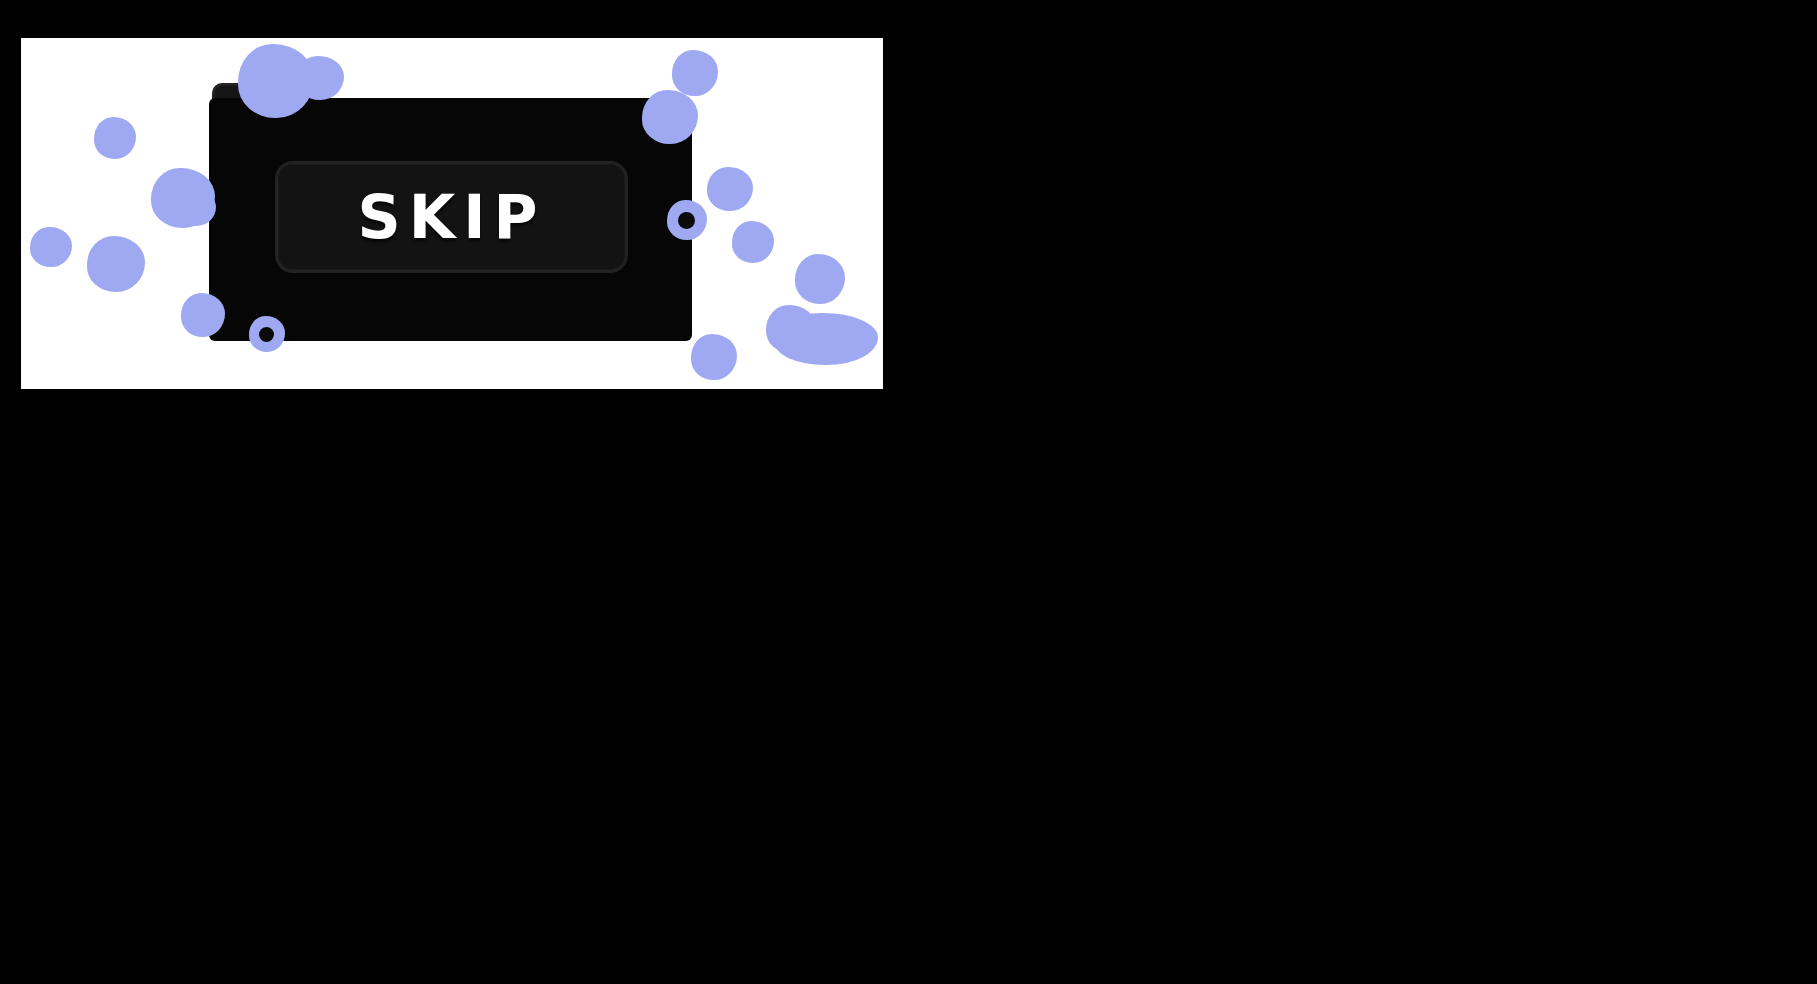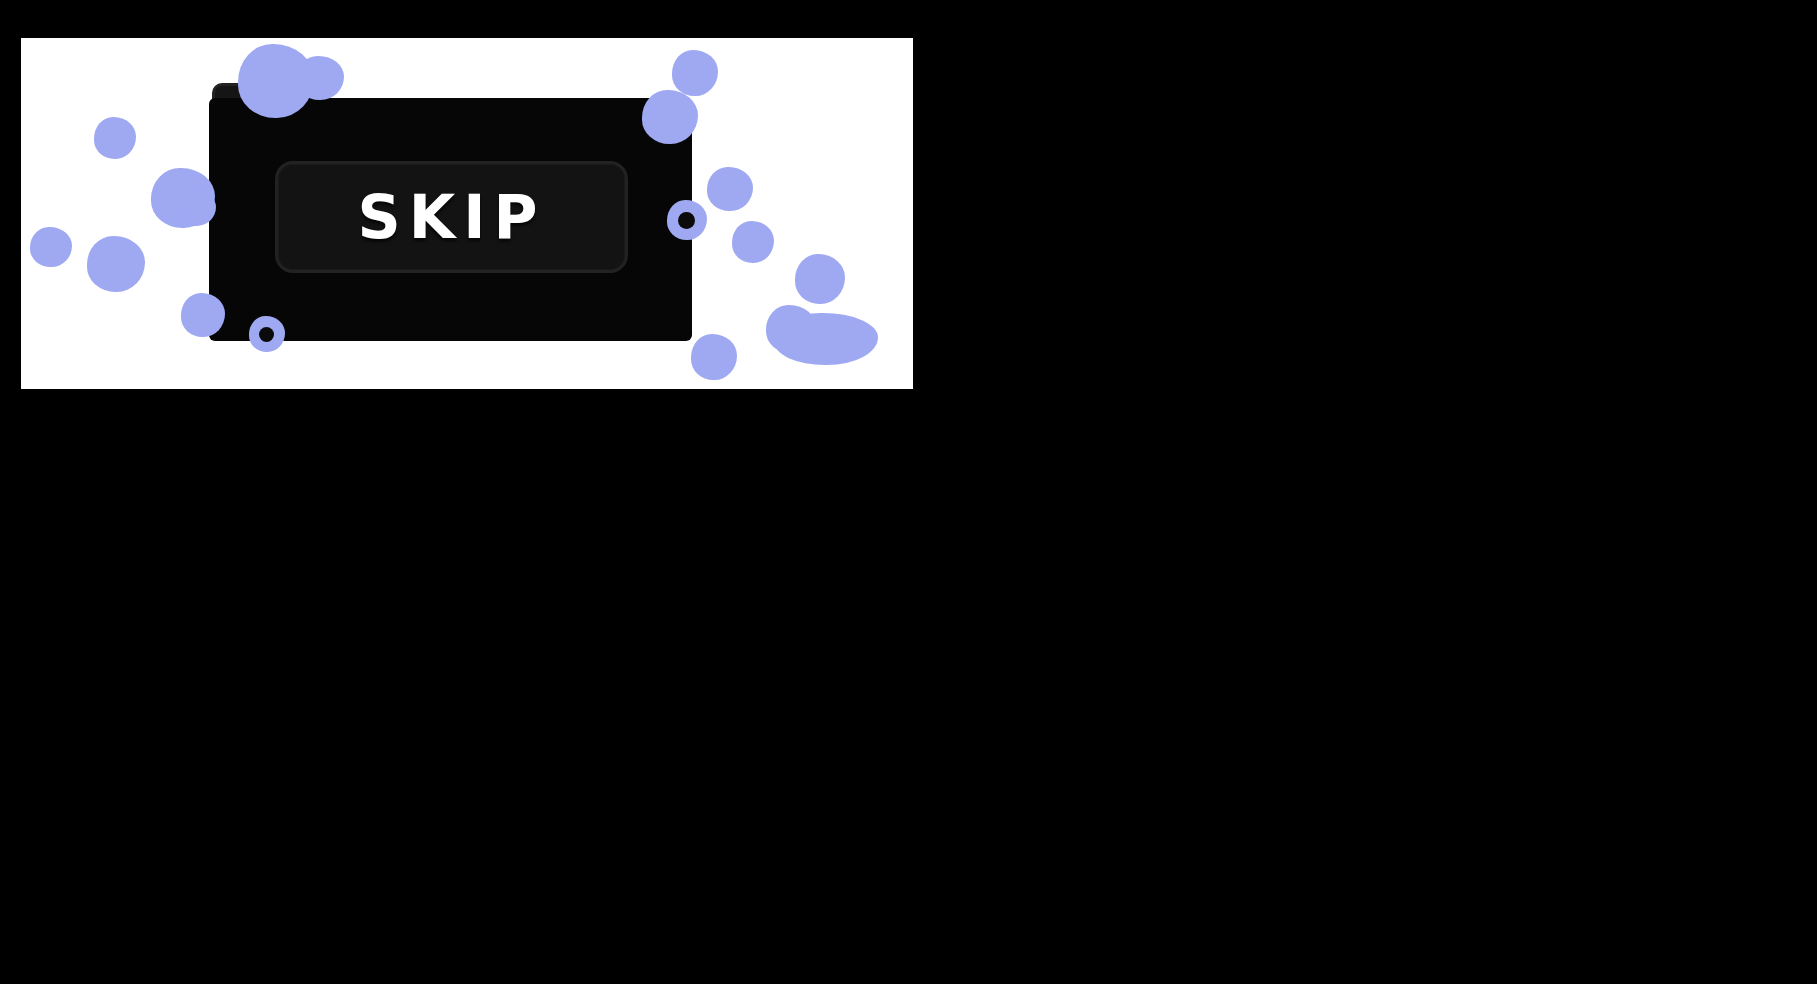--- a/index.html
+++ b/index.html
@@ -17,21 +17,20 @@
     height: 984px;
     background: #000000;
   }
   .canvas {
     position: absolute;
     left: 21px;
     top: 38px;
     width: 862px;
     height: 351px;
     background: #ffffff;
-    padding-left: 30px;
   }
   .panel {
     position: absolute;
     left: 188px;
     top: 60px;
     width: 483px;
     height: 243px;
     background: #060606;
     border-radius: 6px;
     z-index: 1;

